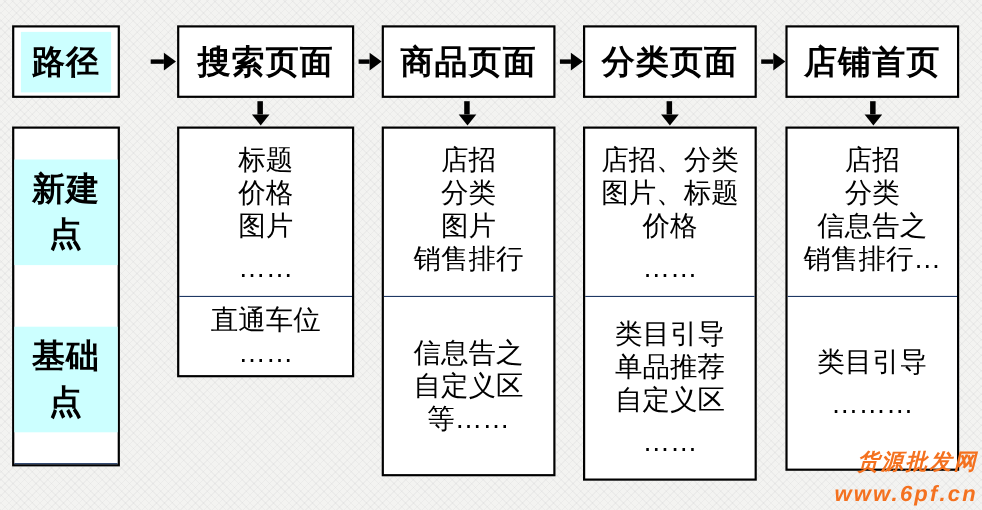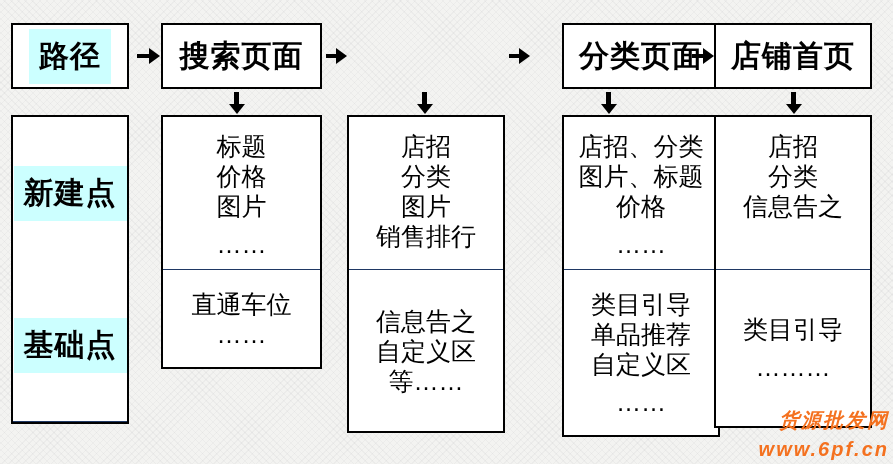--- a/index.html
+++ b/index.html
@@ -11,24 +11,24 @@
     font-family:"Liberation Sans","DejaVu Sans",sans-serif;
     color:#000;
     background-color:#f3f3f1;
     background-image:
       repeating-linear-gradient(45deg,  rgba(120,120,130,0.06) 0 1px, transparent 1px 5px),
       repeating-linear-gradient(-45deg, rgba(120,120,130,0.06) 0 1px, transparent 1px 5px);
     overflow:hidden;
   }
 
   
-  .c0 { left:11px;  width:118px; }
+  .c0 { left:11px;  width:98px; }
   .c1 { left:161px; width:161px; }
   .c2 { left:347px; width:158px; }
-  .c3 { left:530px; width:158px;margin-left:32px; }
+  .c3 { left:530px; width:158px; }
   .c4 { left:714px; width:158px; }
 
   
   .top-box {
     position:absolute; top:23px; height:66px;
     background:#fff; border:2px solid #000;
     display:flex; align-items:center; justify-content:center;
     font-size:30px; font-weight:700; letter-spacing:1px;
     white-space:nowrap;
   }
@@ -53,21 +53,21 @@
     border-left:8px solid transparent; border-right:8px solid transparent;
   }
   .ad1 { left:234px; } .ad2 { left:422px; } .ad3 { left:606px; } .ad4 { left:791px; }
 
   
   .col-box {
     position:absolute; top:115px;
     background:#fff; border:2px solid #000;
     display:flex; flex-direction:column;
   }
-  .h0 { height:309px; } .h1 { height:254px; } .h2 { height:318px; }
+  .h0 { height:309px; } .h1 { height:228px; } .h2 { height:318px; }
   .h3 { height:322px; } .h4 { height:313px; }
 
   .sec { display:flex; flex-direction:column; align-items:center; text-align:center; }
   .sec.upper { height:153px; border-bottom:1px solid #1f3864; padding-top:14px; }
   .sec.lower { flex:1; justify-content:center; }
   .line { font-size:25px; line-height:30px; white-space:nowrap; }
   .line.gap { margin-top:8px; }
 
   
   .c0 .sec { justify-content:center; padding-top:0; }
@@ -90,20 +90,23 @@
   <div class="top-box c0">
     <span class="hl">路径</span>
   </div>
   <div class="arrow-right ar1"></div>
 
   <div class="top-box c1">
     <span>搜索页面</span>
   </div>
   <div class="arrow-right ar2"></div>
 
+  <div class="top-box c2">
+    <span>商品页面</span>
+  </div>
   <div class="arrow-right ar3"></div>
 
   <div class="top-box c3">
     <span>分类页面</span>
   </div>
   <div class="arrow-right ar4"></div>
 
   <div class="top-box c4">
     <span>店铺首页</span>
   </div>
@@ -162,20 +165,21 @@
       <span class="line">自定义区</span>
       <span class="line gap">……</span>
     </div>
   </div>
 
   <div class="col-box c4 h4">
     <div class="sec upper">
       <span class="line">店招</span>
       <span class="line">分类</span>
       <span class="line">信息告之</span>
+      <span class="line">销售排行…</span>
     </div>
     <div class="sec lower">
       <span class="line">类目引导</span>
       <span class="line gap">………</span>
     </div>
   </div>
 
   <div class="watermark">
     <div>货源批发网</div>
     <div>www.6pf.cn</div>

